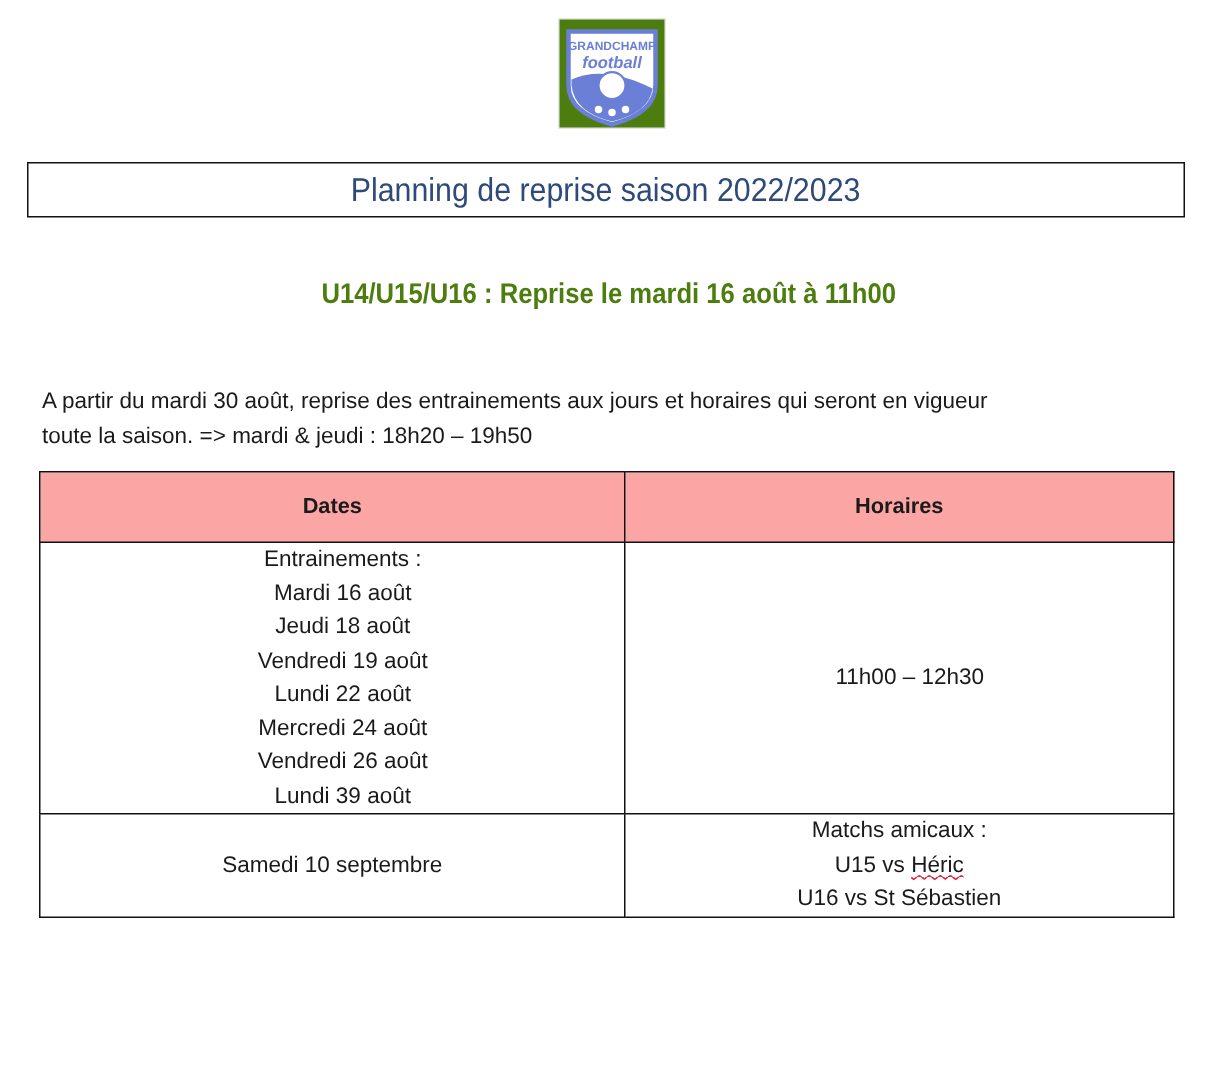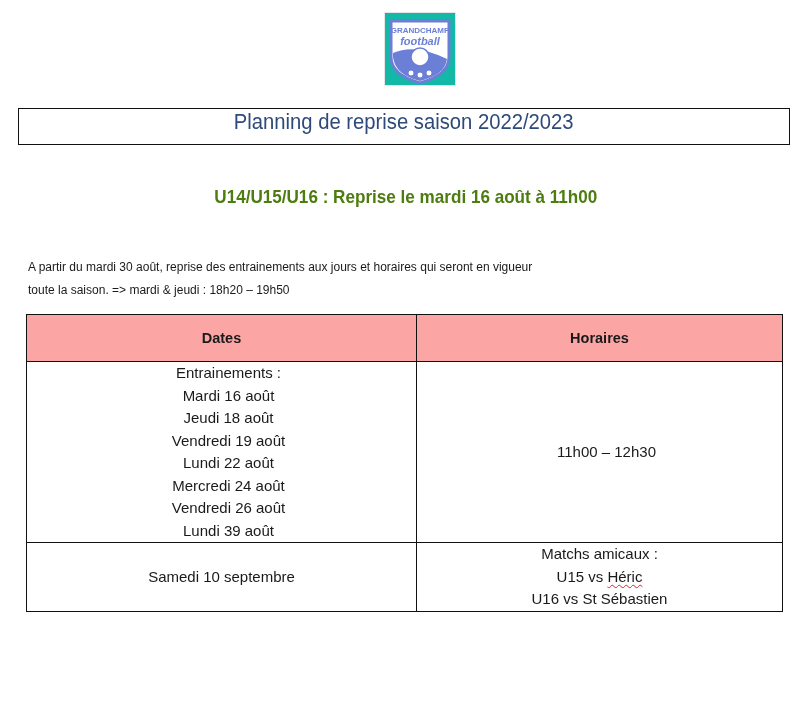--- a/index.html
+++ b/index.html
@@ -1,28 +1,28 @@
 <!DOCTYPE html>
 <html><head>
 <meta charset="utf-8">
 <style>
   html, body { margin:0; padding:0; background:#ffffff; }
   body { width:812px; height:721px; position:relative; overflow:hidden;
          font-family:"Liberation Sans", "DejaVu Sans", sans-serif; color:#1a1a1a; }
   .logo { position:absolute; left:372px; top:12px; width:70px; height:72px;
-          border:1px solid #e6e6e6; background:#14b8a6;margin-left:12px; }
+          border:1px solid #e6e6e6; background:#4d7c0f; }
   .logo svg { width:70px; height:72px; display:block; }
   .title-box { position:absolute; left:18px; top:108px; width:772px; height:37px;
                border:1.5px solid #111; box-sizing:border-box; display:flex;
-               justify-content:center; }
+               align-items:center; justify-content:center; }
   .title-box span { font-size:22px; color:#2e4a7a; letter-spacing:0px; font-family:"Liberation Sans", sans-serif; transform:scaleX(0.92); display:inline-block; }
   .subtitle { position:absolute; left:0; top:186px; width:812px; text-align:center;
               font-size:19px; font-weight:bold; color:#4d7c0f; }
   .subtitle span { display:inline-block; transform:scaleX(0.9); }
-  .intro { position:absolute; left:28px; top:256px; width:760px; font-size:12px;
+  .intro { position:absolute; left:28px; top:256px; width:760px; font-size:15px;
            line-height:23px; color:#1a1a1a; }
   table { position:absolute; left:26px; top:314px; width:757px; border-collapse:collapse;
           font-size:15px; }
   td, th { border:1.5px solid #111; text-align:center; vertical-align:middle; padding:0 6px; }
   th { background:#fca5a5; font-weight:bold; height:46px; font-size:14.5px; }
   .col1 { width:377px; }
   td { line-height:22.5px; }
   .r1 td { height:180px;padding-left:20px; }
   .r2 td { height:46px; }
   .r3 td { height:66px; }

